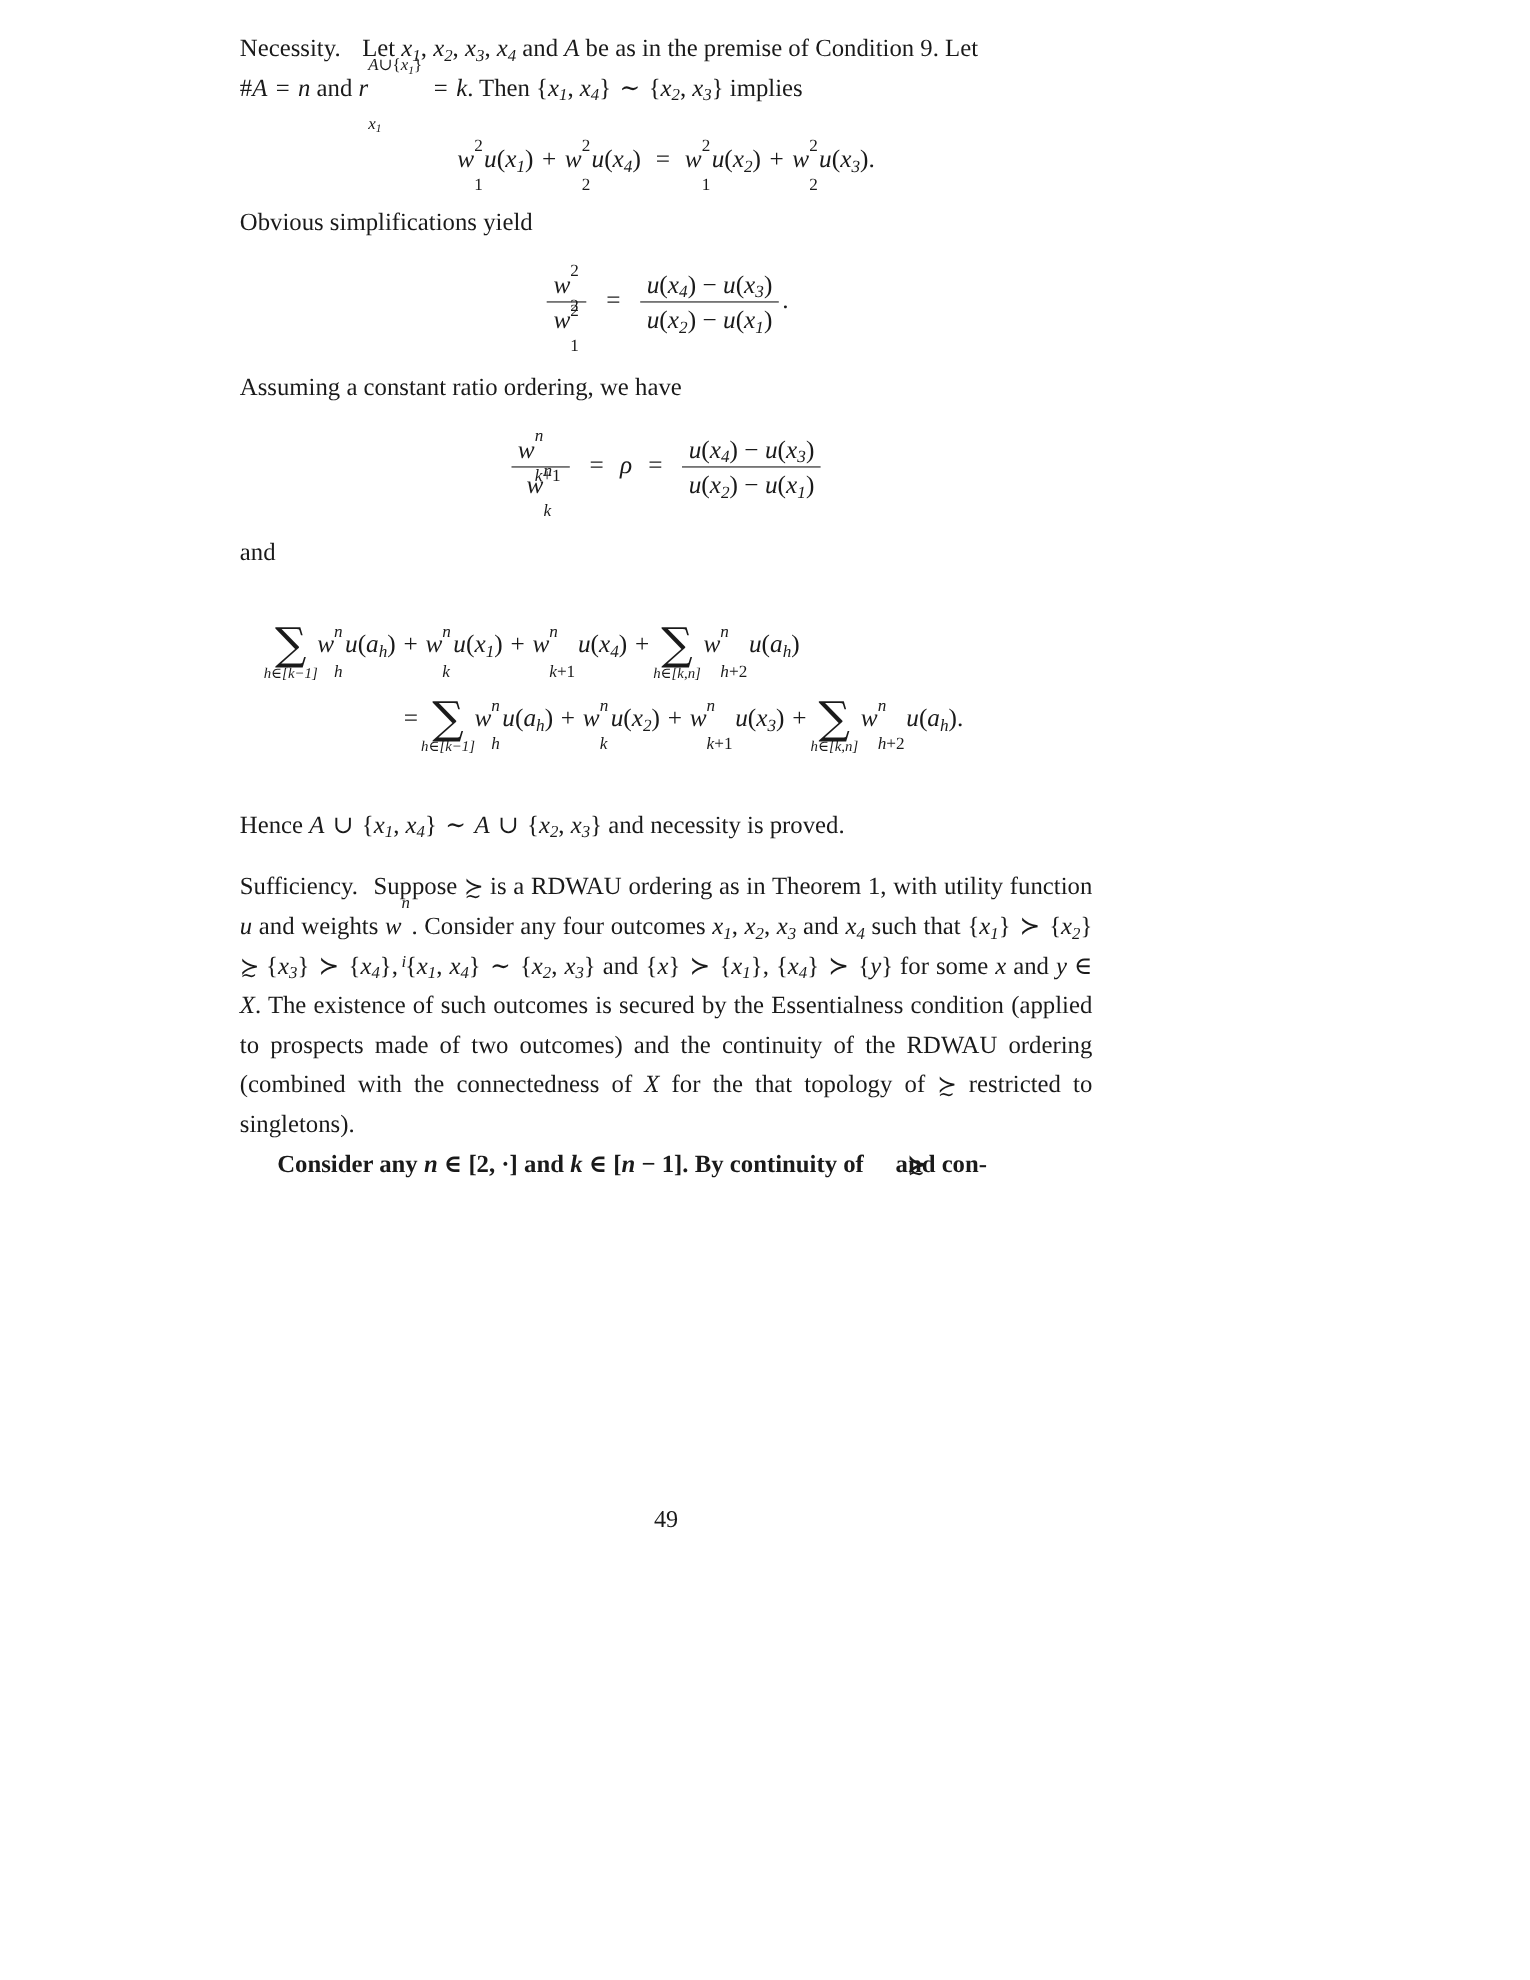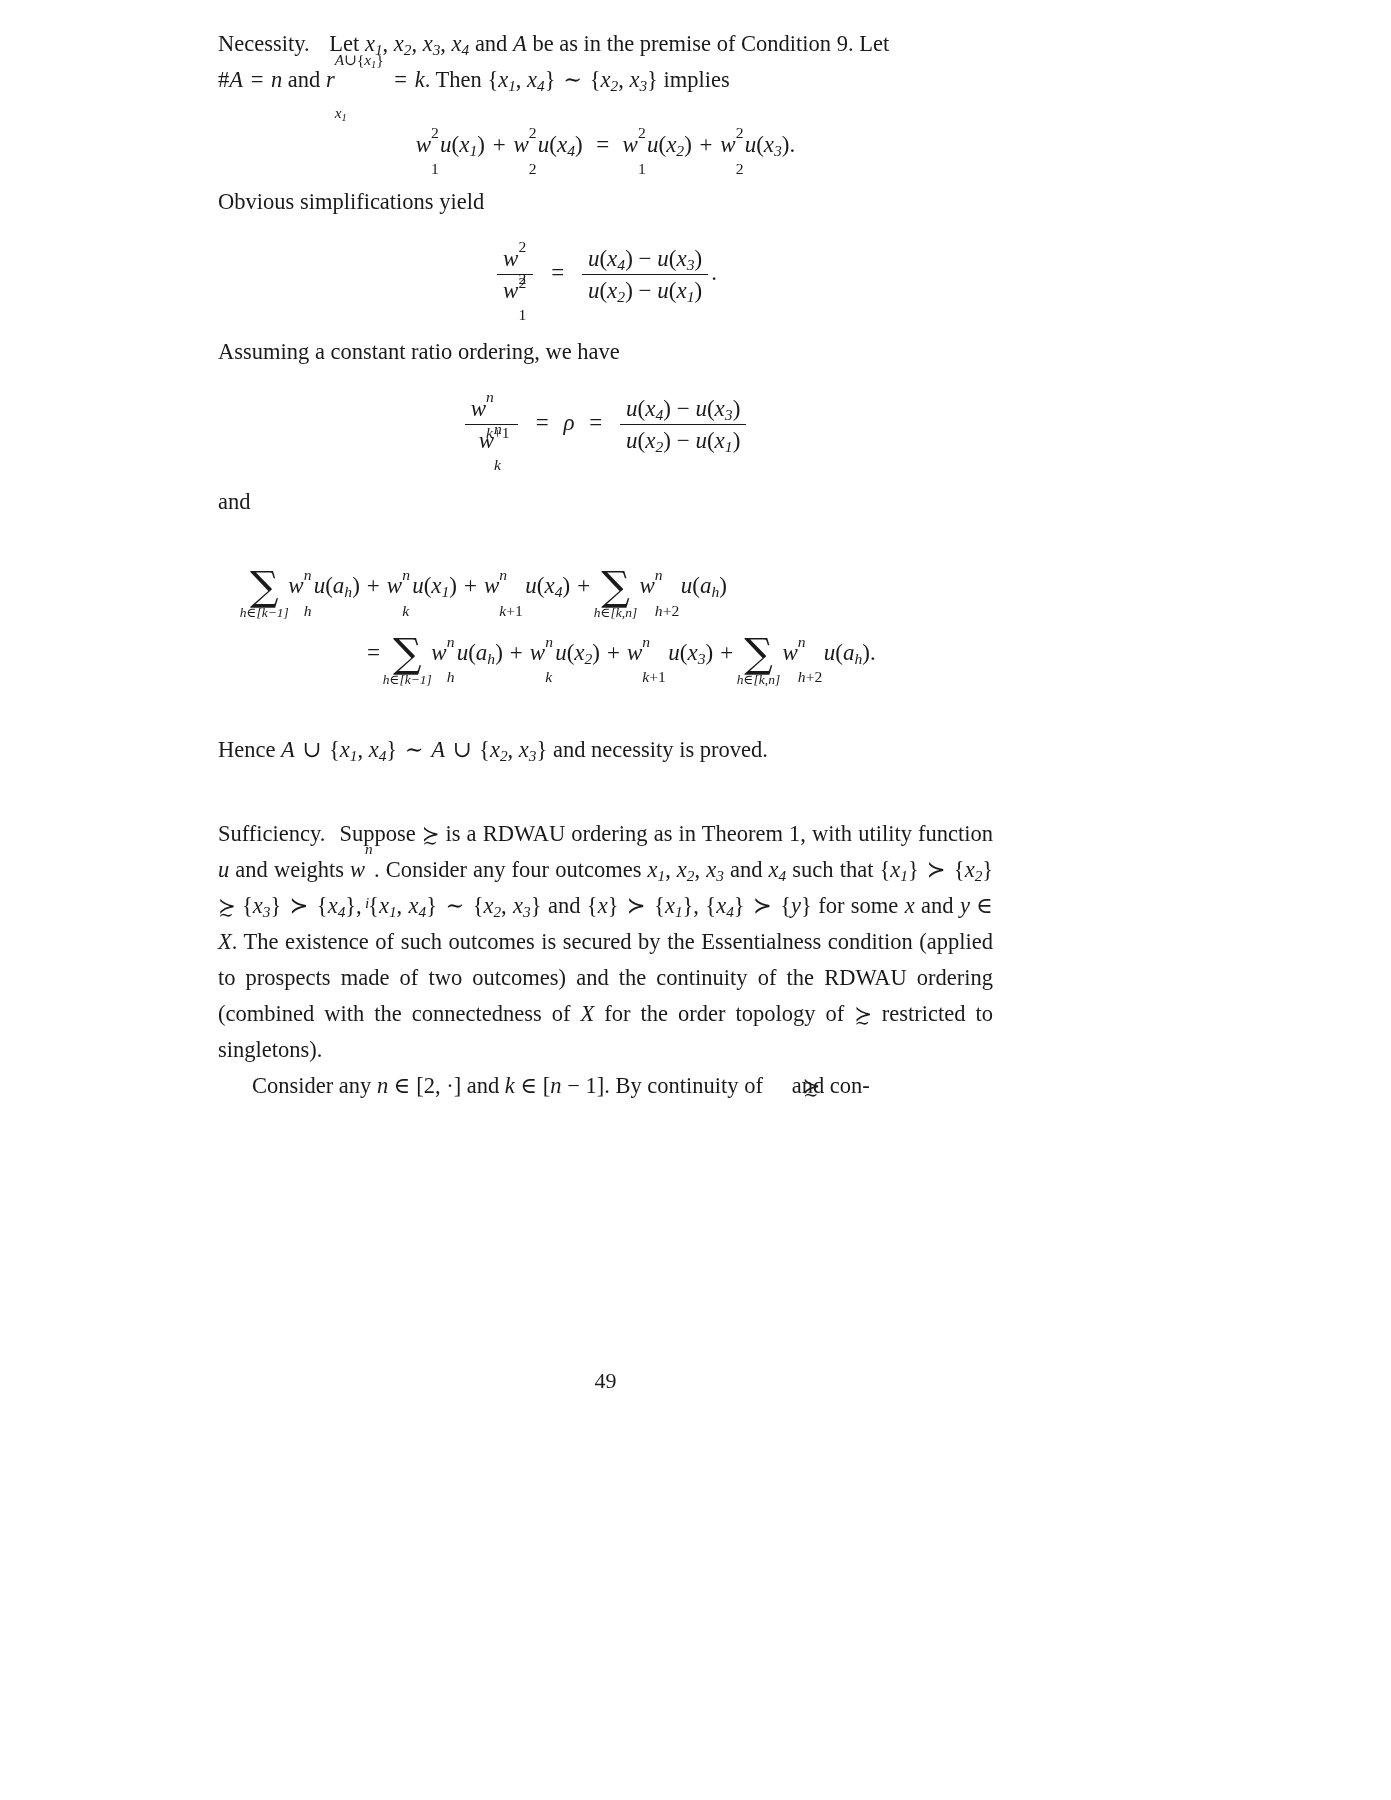--- a/index.html
+++ b/index.html
@@ -39,21 +39,21 @@
     font-size: 22.5px;
     line-height: 36px;
     text-align: justify;
     text-justify: inter-word;
     margin-top: 26px;
     hyphens: none;
   }
   .para.tight { margin-top: 20px; }
   .runin { font-weight: normal; }
   .gap { display: inline-block; width: 14px; }
-  .indent { text-indent: 34px; }
+  .indent { text-indent: 34px; font-weight: bold; }
 
   
   .mi { font-style: italic; font-family: "Liberation Serif", serif; }
   .mr { font-style: normal; }
   .mop { font-style: normal; padding: 0 2px; }
   sub, sup {
     font-size: 0.68em;
     line-height: 0;
     font-style: italic;
   }
@@ -261,28 +261,28 @@
       <span class="sig">∑</span>
       <span class="lim">h∈[k,n]</span>
     </span>
     <span class="term">&nbsp;<span class="mi">w</span><span class="subsup"><span class="up"><span class="mi">n</span></span><span class="dn"><span class="mi">h</span><span class="mr">+2</span></span></span><span class="ssgap" style="width:26px"></span><span class="mi">u</span><span class="mr">(</span><span class="mi">a</span><sub>h</sub><span class="mr">)</span><span class="mr">.</span></span>
   </div>
 
   <div class="para" style="margin-top:60px;">
     <span>Hence </span><span class="mi">A</span> <span class="mop">∪</span> <span class="mr">{</span><span class="mi">x</span><sub>1</sub><span class="mr">,&nbsp;</span><span class="mi">x</span><sub>4</sub><span class="mr">}</span> <span class="mop">∼</span> <span class="mi">A</span> <span class="mop">∪</span> <span class="mr">{</span><span class="mi">x</span><sub>2</sub><span class="mr">,&nbsp;</span><span class="mi">x</span><sub>3</sub><span class="mr">}</span><span> and necessity is proved.</span>
   </div>
 
-  <div class="para" style="margin-top:48px;">
+  <div class="para" style="margin-top:20px;">
     <span class="runin">Sufficiency.</span><span class="gap"></span><span>Suppose </span><span class="succeq"><span class="top">≻</span><span class="bot">∼</span></span><span> is a RDWAU ordering as in Theorem 1, with utility</span>
     <span>function </span><span class="mi">u</span><span> and weights </span><span class="mi">w</span><span class="subsup"><span class="up"><span class="mi">n</span></span><span class="dn"><span class="mi">i</span></span></span><span class="ssgap" style="width:9px"></span><span>.  Consider any four outcomes </span><span class="mi">x</span><sub>1</sub><span class="mr">,&nbsp;</span><span class="mi">x</span><sub>2</sub><span class="mr">,&nbsp;</span><span class="mi">x</span><sub>3</sub> <span class="mr">and</span> <span class="mi">x</span><sub>4</sub>
     <span>such that </span><span class="mr">{</span><span class="mi">x</span><sub>1</sub><span class="mr">}</span> <span class="mop">≻</span> <span class="mr">{</span><span class="mi">x</span><sub>2</sub><span class="mr">}</span> <span class="succeq"><span class="top">≻</span><span class="bot">∼</span></span> <span class="mr">{</span><span class="mi">x</span><sub>3</sub><span class="mr">}</span> <span class="mop">≻</span> <span class="mr">{</span><span class="mi">x</span><sub>4</sub><span class="mr">}</span><span class="mr">,&nbsp;</span><span class="mr">{</span><span class="mi">x</span><sub>1</sub><span class="mr">,&nbsp;</span><span class="mi">x</span><sub>4</sub><span class="mr">}</span> <span class="mop">∼</span> <span class="mr">{</span><span class="mi">x</span><sub>2</sub><span class="mr">,&nbsp;</span><span class="mi">x</span><sub>3</sub><span class="mr">}</span> <span class="mr">and</span> <span class="mr">{</span><span class="mi">x</span><span class="mr">}</span> <span class="mop">≻</span>
     <span class="mr">{</span><span class="mi">x</span><sub>1</sub><span class="mr">}</span><span class="mr">,&nbsp;</span><span class="mr">{</span><span class="mi">x</span><sub>4</sub><span class="mr">}</span> <span class="mop">≻</span> <span class="mr">{</span><span class="mi">y</span><span class="mr">}</span><span> for some </span><span class="mi">x</span><span> and </span><span class="mi">y</span><span> ∈ </span><span class="mi">X</span><span>.  The existence of such outcomes</span>
     <span>is secured by the Essentialness condition (applied to prospects made of two</span>
     <span>outcomes) and the continuity of the RDWAU ordering (combined with the</span>
-    <span>connectedness of </span><span class="mi">X</span><span> for the order topology of </span><span class="succeq"><span class="top">≻</span><span class="bot">∼</span></span><span> restricted to singletons).</span>
+    <span>connectedness of </span><span class="mi">X</span><span> for the that topology of </span><span class="succeq"><span class="top">≻</span><span class="bot">∼</span></span><span> restricted to singletons).</span>
   </div>
 
   <div class="para tight indent" style="margin-top:0;">
     <span>Consider any </span><span class="mi">n</span><span> ∈ [2, ·] and </span><span class="mi">k</span><span> ∈ [</span><span class="mi">n</span><span> − 1].  By continuity of </span><span class="succeq"><span class="top">≻</span><span class="bot">∼</span></span><span> and con-</span>
   </div>
 
   <div class="folio">49</div>
 
 </div>
 

